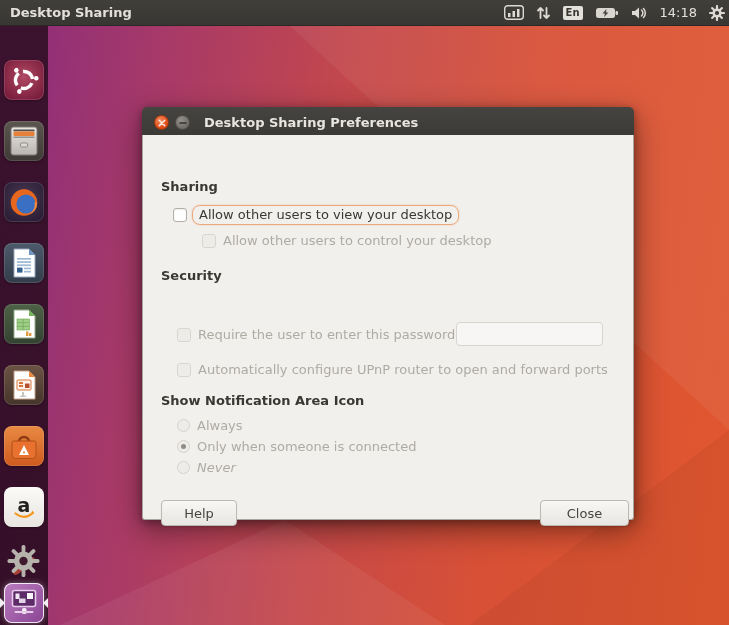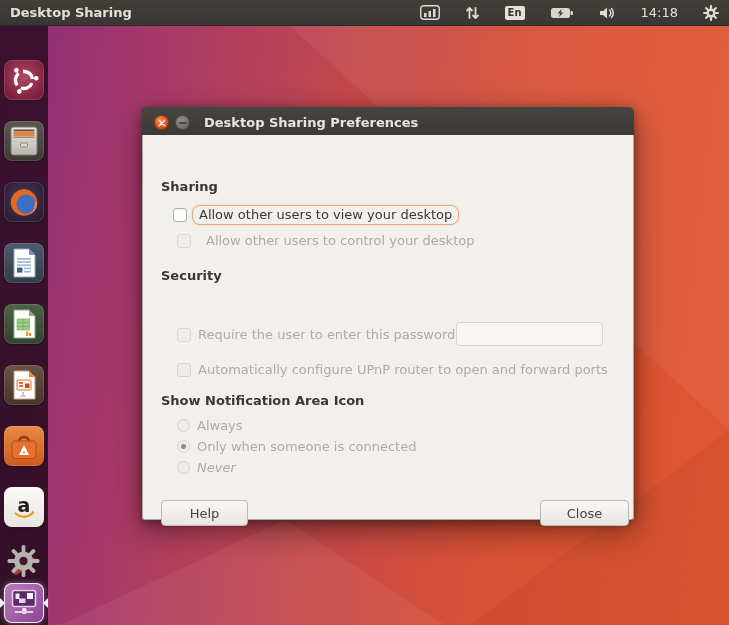--- a/index.html
+++ b/index.html
@@ -23,21 +23,21 @@
   
   .panel {
     position: absolute; left: 0; top: 0; width: 729px; height: 26px;
     background: linear-gradient(#413f3a, #383733);
     border-bottom: 1px solid #2a2925;
     display: flex; align-items: center;
     color: #dcd9d3; font-size: 13px;
     z-index: 50;
   }
   .panel-title { font-weight: bold; margin-left: 10px; color: #e3e0da; }
-  .tray { margin-left: auto; display: flex; align-items: flex-start; gap: 25px; padding-right: 10px; }
+  .tray { margin-left: auto; display: flex; align-items: flex-start; gap: 12px; padding-right: 4px; }
   .tray-item { display: flex; align-items: center; height: 26px; cursor: default; }
   .kbd-box {
     background: #e4e1db; color: #38362f; font-weight: bold; font-size: 10px;
     border-radius: 2px; padding: 2px 3px; line-height: 1;
   }
   .clock { font-size: 13px; color: #e3e0da; }
 
   
   .launcher {
     position: absolute; left: 0; top: 26px; width: 48px; height: 599px;
@@ -135,21 +135,21 @@
     font-family: "DejaVu Sans", sans-serif; font-size: 13px; padding: 0 6px; color: #3a3833;
   }
   .btn {
     position: absolute; height: 26px;
     background: linear-gradient(#f8f7f5, #e8e6e2);
     border: 1px solid #bcb8b2; border-radius: 4px;
     font-family: "DejaVu Sans", sans-serif; font-size: 13px; color: #47453f;
     box-shadow: 0 1px 1px rgba(0,0,0,0.08);
     cursor: pointer;
   }
-  .btn-help  { left: 18px;  top: 365px; width: 87px; }
+  .btn-help  { left: 18px;  top: 365px; width: 76px; }
   .btn-close { left: 397px; top: 365px; width: 89px; }
 </style>
 </head>
 <body>
 
 <div class="desktop">
   <div class="wp-shape wp-1"></div>
   <div class="wp-shape wp-2"></div>
   <div class="wp-shape wp-3"></div>
 </div>
@@ -357,21 +357,21 @@
 
   <div class="dialog-body">
 
     <div class="abs section-h" style="left:18px; top:44px;">Sharing</div>
 
     <div class="abs row" style="left:30px; top:70px;">
       <span class="checkbox"></span>
       <span class="focus-ring">Allow other users to view your desktop</span>
     </div>
 
-    <div class="abs row" style="left:34px; top:98px;gap:8px;">
+    <div class="abs row" style="left:59px; top:98px;">
       <span class="checkbox disabled"></span>
       <span class="lbl lbl-off">Allow other users to control your desktop</span>
     </div>
 
     <div class="abs section-h" style="left:18px; top:133px;">Security</div>
 
 
     <div class="abs row" style="left:34px; top:192px;">
       <span class="checkbox disabled"></span>
       <span class="lbl lbl-off">Require the user to enter this password:</span>

